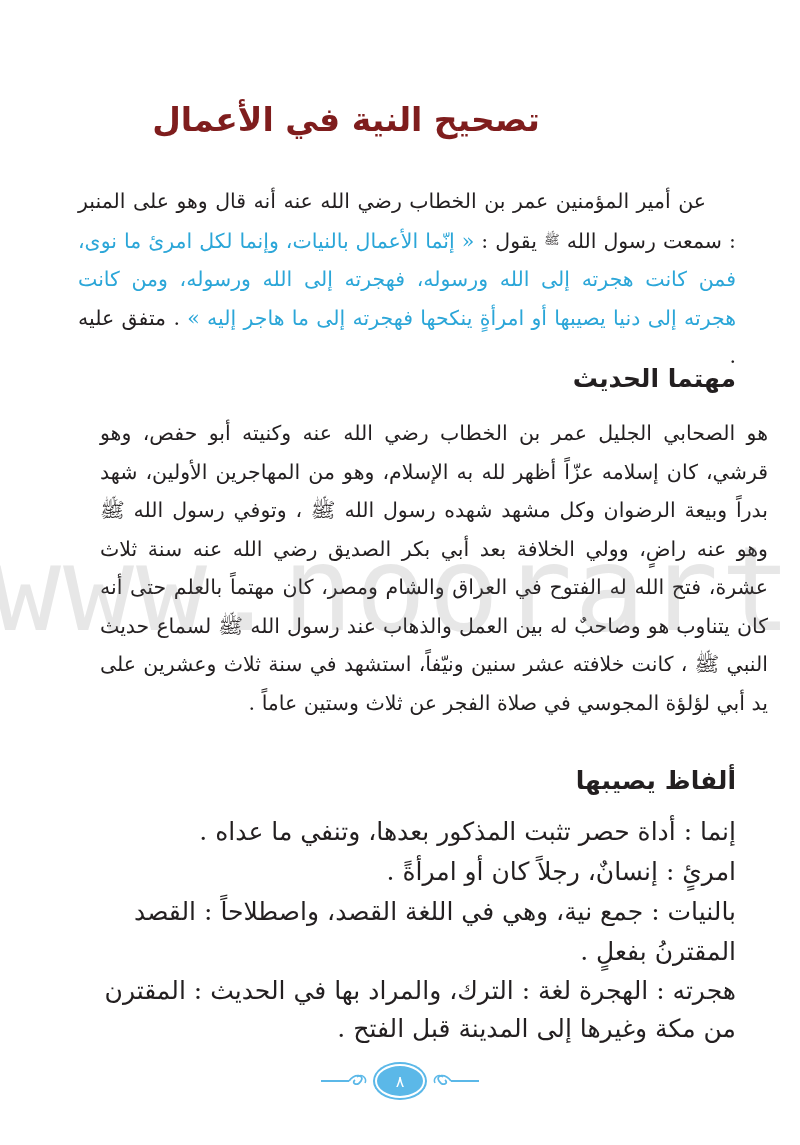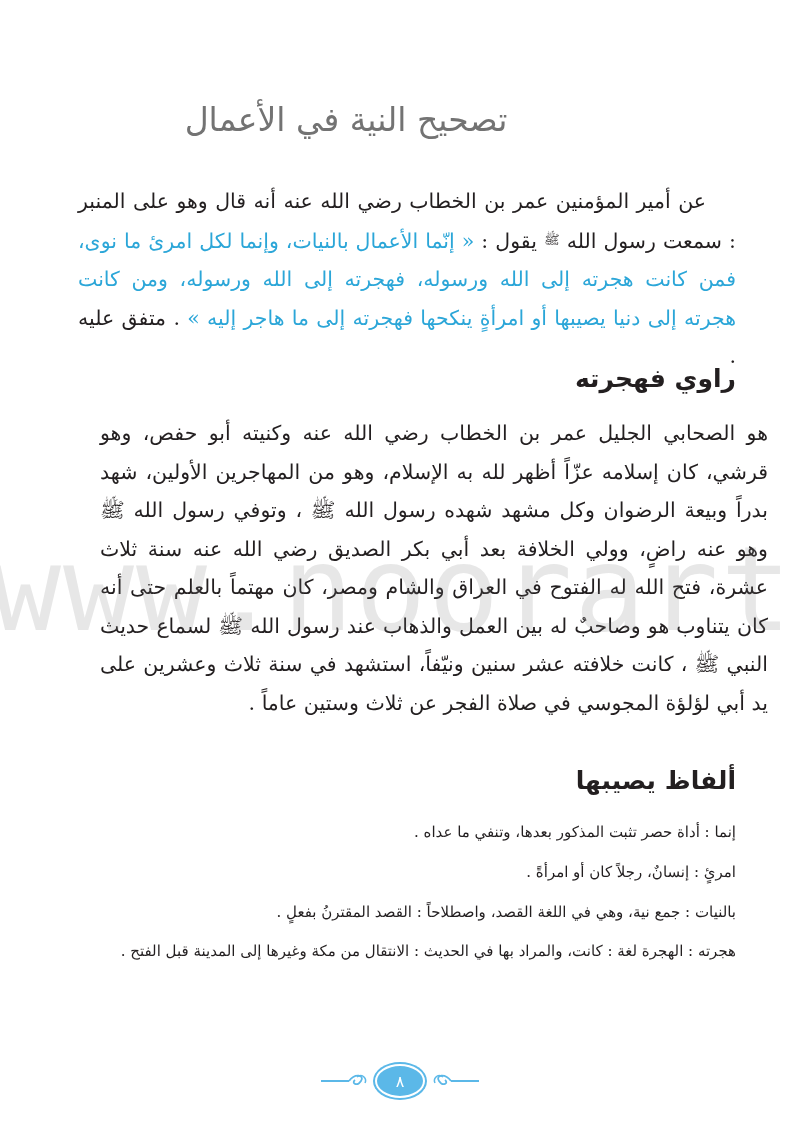--- a/index.html
+++ b/index.html
@@ -3,35 +3,35 @@
   <meta charset="utf-8">
   <style>
     html, body { margin: 0; padding: 0; }
     body {
       width: 800px; height: 1145px; background: #ffffff; position: relative; overflow: hidden;
       font-family: "DejaVu Serif", "Liberation Serif", serif; color: #231f20;
     }
     .page { position: absolute; left: 0; top: 0; width: 800px; height: 1145px; }
     .title {
       position: absolute; top: 100px; left: 0; width: 692px; text-align: center;
-      direction: rtl; font-family: "DejaVu Sans", sans-serif; font-weight: normal; font-size: 33px; color: #737373;
+      direction: rtl; font-family: "DejaVu Sans", sans-serif; font-weight: bold; font-size: 33px; color: #7f1d1d;
     }
     .content {
       position: absolute; left: 68px; width: 668px; direction: rtl; text-align: justify;
       font-size: 20.5px; line-height: 38.5px;
     }
     .para { margin: 0; text-align-last: right; }
     .para.first { text-indent: 30px; margin-left: 10px; }
     .quote { color: #2ba6d8; }
     .sallallah { font-size: 13px; vertical-align: 4px; }
     .heading {
       position: absolute; right: 64px; direction: rtl; font-family: "DejaVu Sans", sans-serif;
       font-weight: bold; font-size: 25px; color: #231f20;
     }
-    .vocab { position: absolute; left: 68px; width: 668px; direction: rtl; font-size: 15px; line-height: 40px; }
+    .vocab { position: absolute; left: 68px; width: 668px; direction: rtl; font-size: 25px; line-height: 40px; }
     .vocab p { margin: 0; }
     .watermark {
       position: absolute; top: 520px; left: -10px; width: 820px; text-align: center;
       font-family: "DejaVu Sans Mono", monospace; font-size: 118px; color: rgba(120,120,120,0.18);
       letter-spacing: 2px; white-space: nowrap; pointer-events: none;
     }
     .footer { position: absolute; top: 1064px; left: 0; width: 800px; display: flex; justify-content: center; align-items: center; }
     .ornament { display: flex; align-items: center; }
     .page-oval {
       width: 46px; height: 30px; border-radius: 50%; background: #5bb8e8; border: 2px solid #ffffff;
@@ -43,35 +43,35 @@
 <body>
 
 <div class="page">
 
   <div class="title">تصحيح النية في الأعمال</div>
 
   <div class="content" style="top:182px;">
     <p class="para first"><span>عن أمير المؤمنين عمر بن الخطاب رضي الله عنه أنه قال وهو على المنبر : سمعت رسول الله</span> <span class="sallallah">ﷺ</span><span> يقول : </span><span class="quote">« إنّما الأعمال بالنيات، وإنما لكل امرئ ما نوى، فمن كانت هجرته إلى الله ورسوله، فهجرته إلى الله ورسوله، ومن كانت هجرته إلى دنيا يصيبها أو امرأةٍ ينكحها فهجرته إلى ما هاجر إليه »</span><span> . متفق عليه .</span></p>
   </div>
 
-  <div class="heading" style="top:364px;">راوي فهجرته</div>
+  <div class="heading" style="top:364px;">مهتما الحديث</div>
 
   <div class="content" style="top:414px;margin-left:32px;">
     <p class="para">هو الصحابي الجليل عمر بن الخطاب رضي الله عنه وكنيته أبو حفص، وهو قرشي، كان إسلامه عزّاً أظهر لله به الإسلام، وهو من المهاجرين الأولين، شهد بدراً وبيعة الرضوان وكل مشهد شهده رسول الله ﷺ ، وتوفي رسول الله ﷺ وهو عنه راضٍ، وولي الخلافة بعد أبي بكر الصديق رضي الله عنه سنة ثلاث عشرة، فتح الله له الفتوح في العراق والشام ومصر، كان مهتماً بالعلم حتى أنه كان يتناوب هو وصاحبٌ له بين العمل والذهاب عند رسول الله ﷺ لسماع حديث النبي ﷺ ، كانت خلافته عشر سنين ونيّفاً، استشهد في سنة ثلاث وعشرين على يد أبي لؤلؤة المجوسي في صلاة الفجر عن ثلاث وستين عاماً .</p>
   </div>
 
   <div class="watermark">www.noorart.com</div>
 
   <div class="heading" style="top:766px;">ألفاظ يصيبها</div>
 
   <div class="vocab" style="top:812px;">
     <p>إنما : أداة حصر تثبت المذكور بعدها، وتنفي ما عداه .</p>
     <p>امرئٍ : إنسانٌ، رجلاً كان أو امرأةً .</p>
     <p>بالنيات : جمع نية، وهي في اللغة القصد، واصطلاحاً : القصد المقترنُ بفعلٍ .</p>
-    <p style="line-height:38px;">هجرته : الهجرة لغة : كانت، والمراد بها في الحديث : الانتقال من مكة وغيرها إلى المدينة قبل الفتح .</p>
+    <p style="line-height:38px;">هجرته : الهجرة لغة : الترك، والمراد بها في الحديث : المقترن من مكة وغيرها إلى المدينة قبل الفتح .</p>
   </div>
 
   <div class="footer">
     <div class="ornament">
       <svg width="50" height="20" viewBox="0 0 50 20">
         <path d="M2 10 H30" stroke="#5bb8e8" stroke-width="2" fill="none"></path>
         <path d="M30 10 C36 2, 46 4, 42 10 C38 16, 32 12, 36 9" stroke="#5bb8e8" stroke-width="1.8" fill="none"></path>
         <path d="M38 6 C44 2, 48 8, 46 12" stroke="#5bb8e8" stroke-width="1.5" fill="none"></path>
       </svg>
       <div class="page-oval">٨</div>

